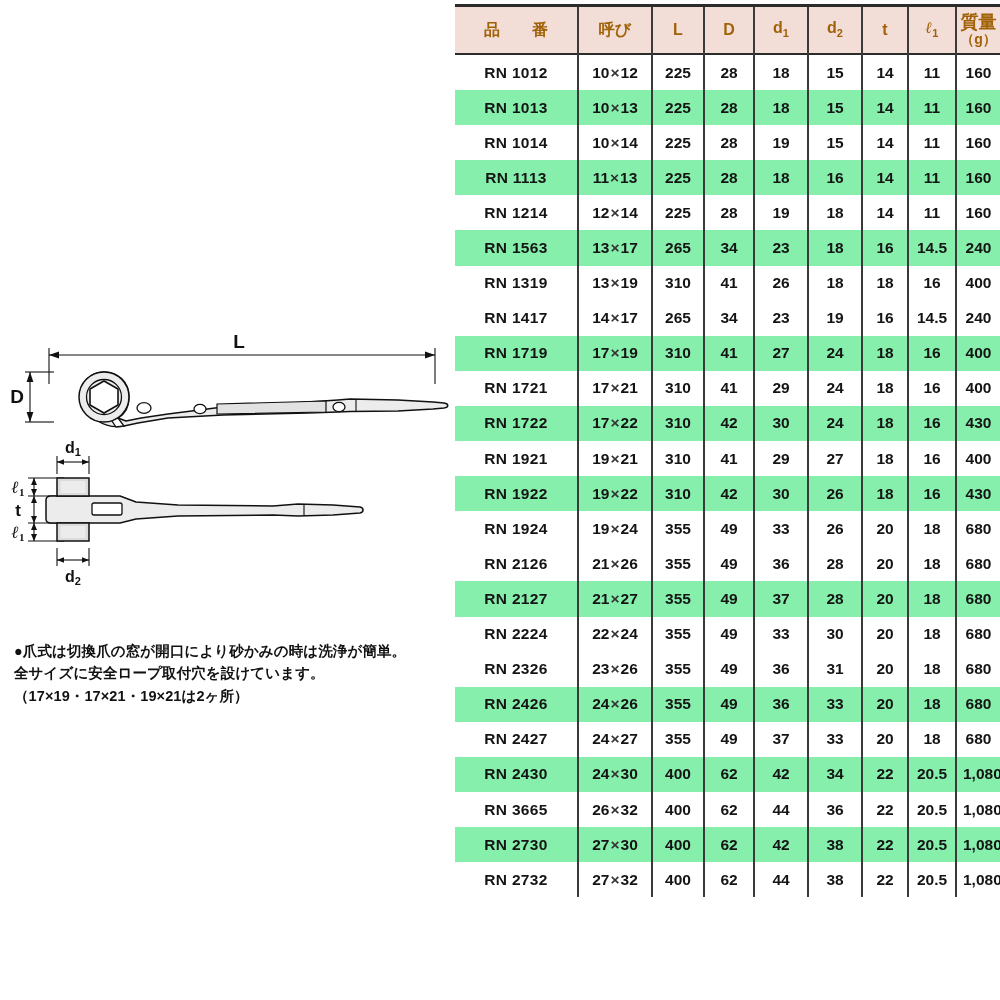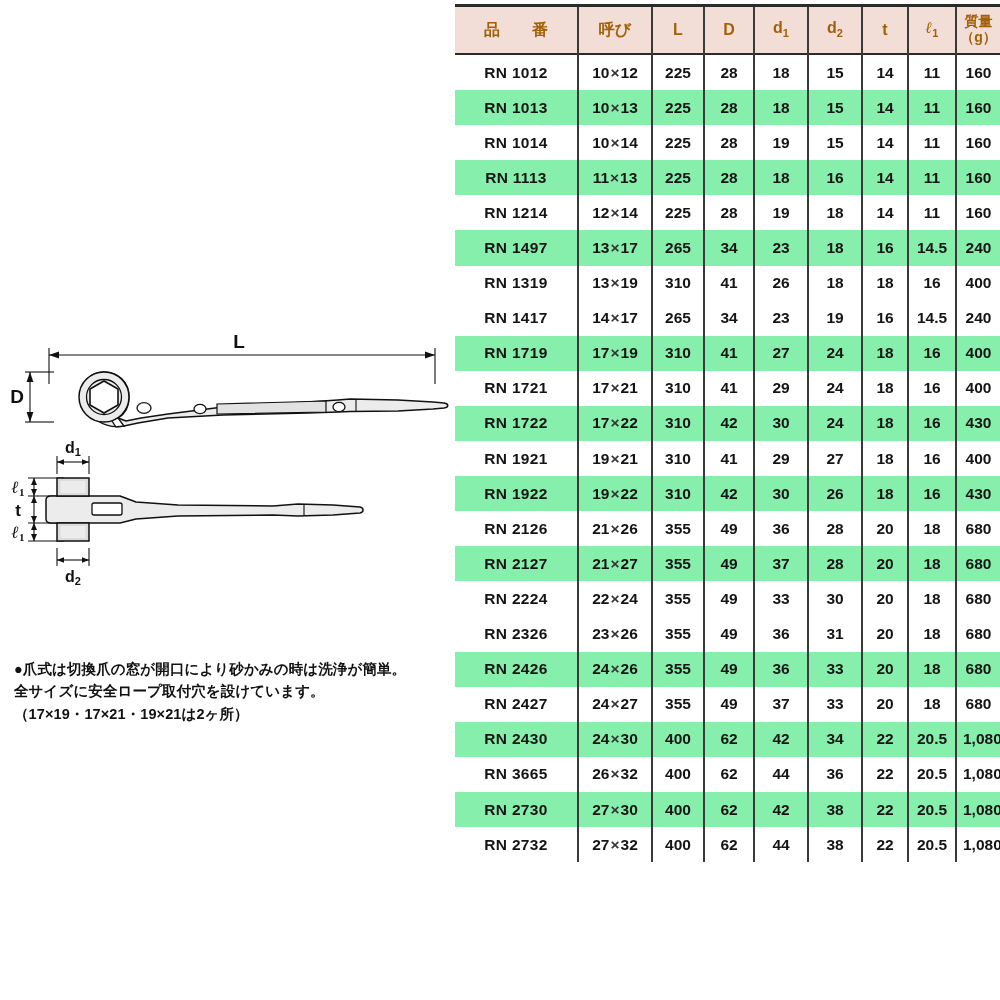--- a/index.html
+++ b/index.html
@@ -15,21 +15,21 @@
   
   .figure-pane{position:absolute;left:0;top:0;width:455px;height:1000px;}
 
   .fig-side{position:absolute;left:8px;top:326px;width:445px;height:120px;}
   .fig-top{position:absolute;left:8px;top:438px;width:360px;height:160px;}
 
   .fig-side svg,.fig-top svg{display:block;}
 
   
   .notes{
-    position:absolute;left:14px;top:658px;width:430px;
+    position:absolute;left:14px;top:640px;width:430px;
     font-size:14.5px;line-height:1.55;color:#111;font-weight:bold;
     letter-spacing:0.1px;
   }
   .notes .n-line{white-space:nowrap;}
 
   
   .table-wrap{
     position:absolute;left:455px;top:4px;width:545px;
   }
   table.spec{
@@ -77,21 +77,21 @@
   }
   table.spec tbody td:first-child{border-left:0;}
   table.spec tbody tr.alt{background:#86efac;}
   table.spec tbody tr:last-child td{border-bottom:0;}
 
   .c-pn-cell{letter-spacing:0.3px;}
   .x-sym{font-weight:bold;padding:0 1px;color:#333;}
 
   .hdr-kanji{letter-spacing:8px;padding-left:8px;}
   .sub{font-size:11px;vertical-align:sub;}
-  .wt-hd{display:block;font-size:14px;line-height:1.12;}
+  .wt-hd{display:block;font-size:18px;line-height:1.12;}
   .wt-hd.small{font-size:14px;}
   .lscript{font-style:italic;font-family:"Liberation Serif",serif;}
 </style>
 </head>
 <body>
 
 <div class="page">
 
   <div class="figure-pane">
 
@@ -297,21 +297,21 @@
             <td>12<span class="x-sym">×</span>14</td>
             <td>225</td>
             <td>28</td>
             <td>19</td>
             <td>18</td>
             <td>14</td>
             <td>11</td>
             <td>160</td>
           </tr>
           <tr class="alt">
-            <td class="c-pn-cell">RN 1497</td>
+            <td class="c-pn-cell">RN 1563</td>
             <td>13<span class="x-sym">×</span>17</td>
             <td>265</td>
             <td>34</td>
             <td>23</td>
             <td>18</td>
             <td>16</td>
             <td>14.5</td>
             <td>240</td>
           </tr>
           <tr>
@@ -385,20 +385,31 @@
             <td>19<span class="x-sym">×</span>22</td>
             <td>310</td>
             <td>42</td>
             <td>30</td>
             <td>26</td>
             <td>18</td>
             <td>16</td>
             <td>430</td>
           </tr>
           <tr>
+            <td class="c-pn-cell">RN 1924</td>
+            <td>19<span class="x-sym">×</span>24</td>
+            <td>355</td>
+            <td>49</td>
+            <td>33</td>
+            <td>26</td>
+            <td>20</td>
+            <td>18</td>
+            <td>680</td>
+          </tr>
+          <tr>
             <td class="c-pn-cell">RN 2126</td>
             <td>21<span class="x-sym">×</span>26</td>
             <td>355</td>
             <td>49</td>
             <td>36</td>
             <td>28</td>
             <td>20</td>
             <td>18</td>
             <td>680</td>
           </tr>

